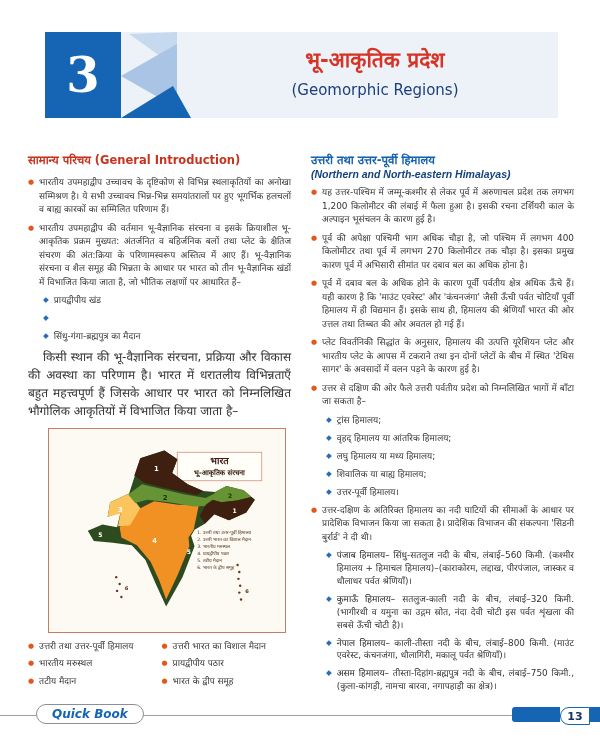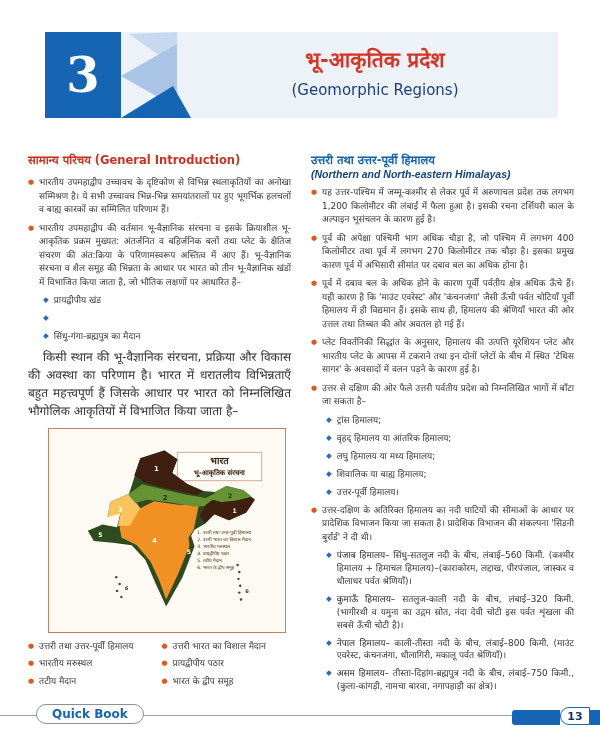--- a/index.html
+++ b/index.html
@@ -37,23 +37,23 @@
   
   .figure { width:238px; margin:7px 0 7px 20px; border:1px solid #c77d64; background:#fdfaf3; padding:19px; }
   .figure svg { display:block; width:100%; height:auto; }
   .region-list { display:grid; grid-template-columns:1fr 1fr; column-gap:4px; row-gap:4px; margin-top:4px; }
   .region-list .b { margin-bottom:0; text-align:left; }
   
   .footer { position:absolute; left:0; right:0; bottom:10px; height:24px; }
   .footer-line { position:absolute; left:0; right:0; top:11px; border-top:1.5px solid #9aa0a6; }
   .qb-pill {
     position:absolute; left:36px; top:0; background:#fff; border:1.5px solid #8a9096;
-    border-radius:12px; padding:2px 15px; color:#1565b4; font-size:12px; font-weight:bold;
+    border-radius:12px; padding:2px 15px; color:#1565b4; font-size:12px; font-weight:bold;font-style:italic;
   }
-  .page-num-group { position:absolute; right:0; top:3px; display:flex; align-items:flex-end; height:18px; }
+  .page-num-group { position:absolute; right:0; top:3px; display:flex; align-items:flex-start; height:18px; }
   .pn-seg1 { width:48px; height:15px; background:#1565b4; border-radius:3px 0 0 3px; }
   .pn-box { height:18px; min-width:30px; background:#fff; border:1.5px solid #1565b4;
     border-radius:9px 0 0 9px; display:flex; align-items:center; justify-content:center;
     color:#14335e; font-size:11px; font-weight:bold; padding:0 6px; }
   .pn-seg2 { width:10px; height:15px; background:#1565b4; }
 </style>
 </head>
 <body>
 
 <div class="page">

